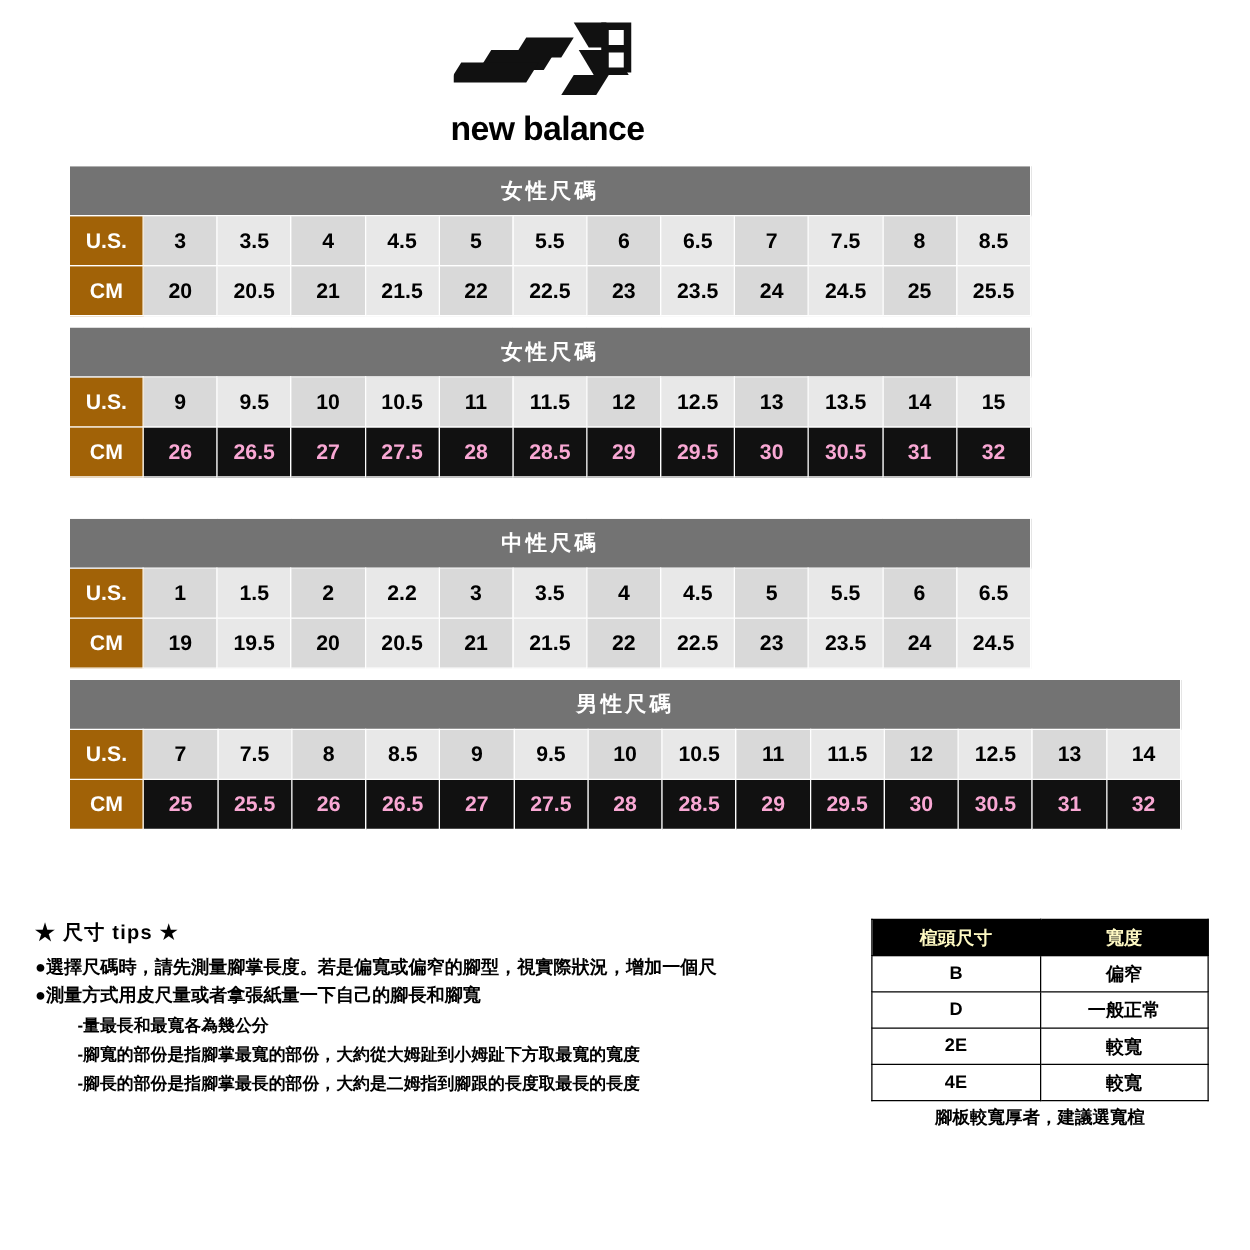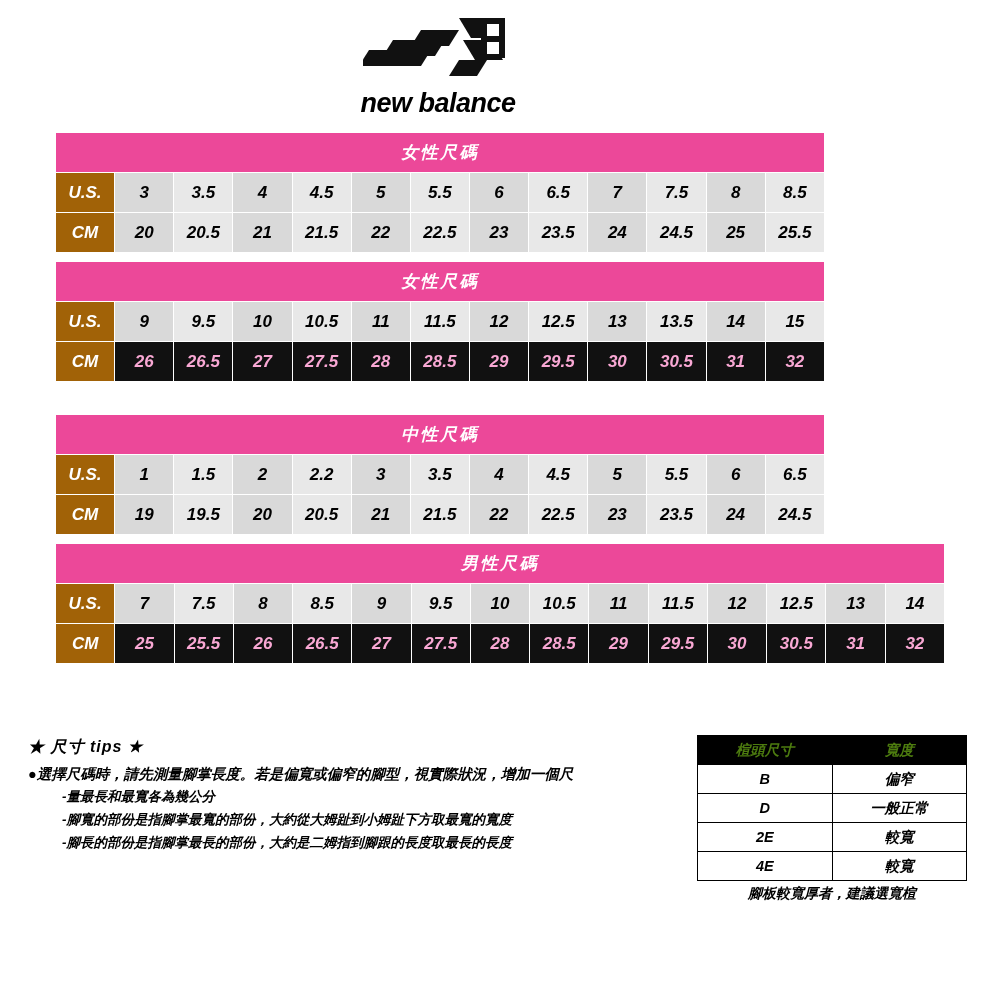--- a/index.html
+++ b/index.html
@@ -5,21 +5,21 @@
   * { box-sizing: border-box; }
   html, body { margin: 0; padding: 0; }
   body {
     width: 1000px; height: 1000px;
     background: #ffffff;
     font-family: "Liberation Sans", sans-serif;
     color: #000;
     overflow: hidden;
   }
 
-  .page { position: relative; width: 876px; height: 1000px; font-style: italic; }
+  .page { position: relative; width: 876px; height: 1000px; }
 
   
   .logo-wrap {
     position: absolute;
     left: 0; right: 0; top: 16px;
     display: flex; flex-direction: column;
     align-items: center; justify-content: flex-start;
   }
   .logo-mark { width: 150px; height: 72px; }
   .logo-word {
@@ -43,21 +43,21 @@
 
   table.size td, table.size th {
     border: 1px solid #ffffff;
     text-align: center;
     font-size: 17px;
     font-weight: bold;
     height: 40px;
     padding: 0;
   }
   .band {
-    background: #ec4899; color: #fff;
+    background: #737373; color: #fff;
     font-size: 16.5px; font-weight: bold;
     letter-spacing: 2.5px;
     height: 28px;
   }
   .rowlabel {
     background: #a16207; color: #fff;
     font-size: 16px; font-weight: bold;
     width: 66px;
     margin-top: 36px;
   }
@@ -90,21 +90,21 @@
     width: 270px;
   }
   table.width th, table.width td {
     border: 1px solid #000;
     text-align: center;
     font-size: 14.5px;
     height: 29px;
     padding: 0;
     font-weight: bold;
   }
-  table.width thead th { background: #000; color: #4d7c0f; }
+  table.width thead th { background: #000; color: #fef9c3; }
   table.width td { background: #fff; color: #000; }
   .width-note {
     text-align: center;
     font-size: 14px;
     font-weight: bold;
     margin-top: 4px;
   }
 </style>
 </head>
 <body>
@@ -291,20 +291,21 @@
           <td class="val-dark">31</td>
           <td class="val-dark">32</td>
         </tr>
       </tbody>
     </table>
   </div>
 
   <div class="tips">
     <div class="tips-title">★ 尺寸 tips ★</div>
     <div class="bullet">●選擇尺碼時，請先測量腳掌長度。若是偏寬或偏窄的腳型，視實際狀況，增加一個尺</div>
+    <div class="bullet">●測量方式用皮尺量或者拿張紙量一下自己的腳長和腳寬</div>
     <div class="sub">-量最長和最寬各為幾公分</div>
     <div class="sub">-腳寬的部份是指腳掌最寬的部份，大約從大姆趾到小姆趾下方取最寬的寬度</div>
     <div class="sub">-腳長的部份是指腳掌最長的部份，大約是二姆指到腳跟的長度取最長的長度</div>
   </div>
 
   <div class="width-box">
     <table class="width">
       <thead>
         <tr>
           <th>楦頭尺寸</th>

